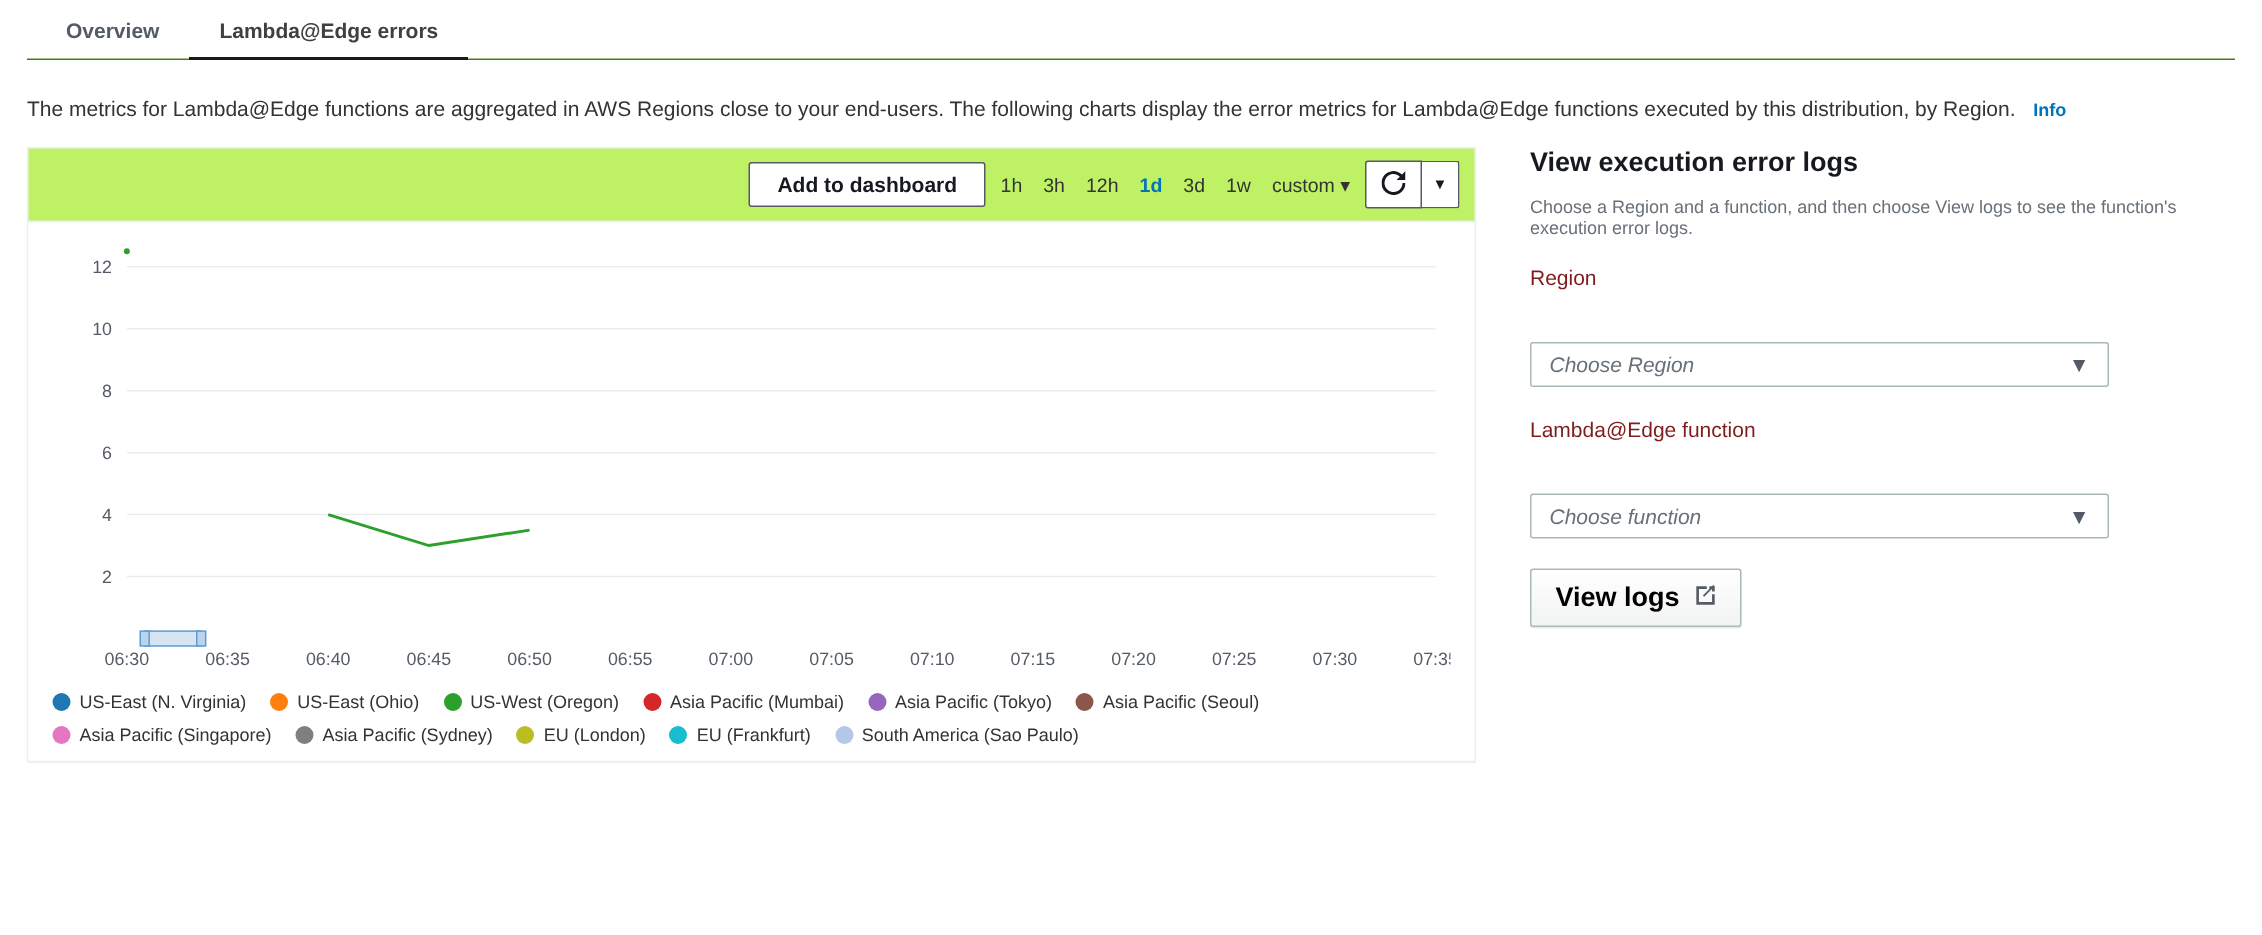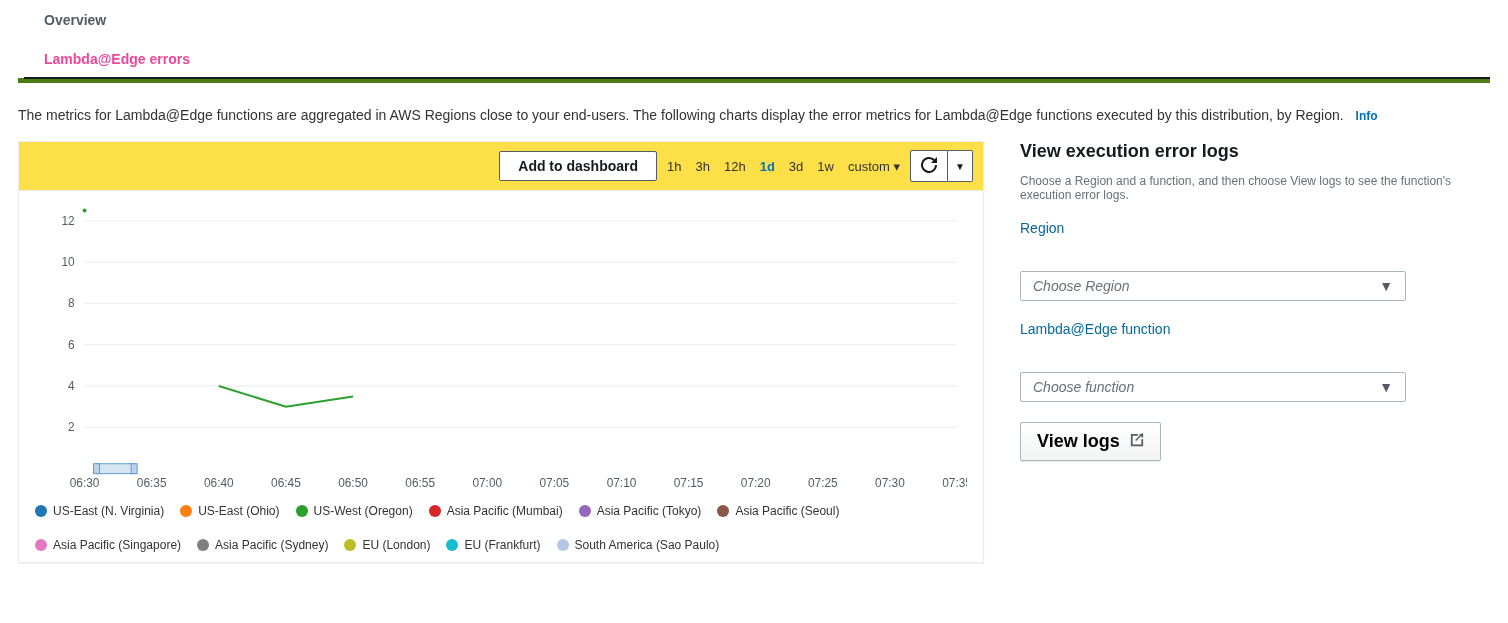--- a/index.html
+++ b/index.html
@@ -10,34 +10,33 @@
     background: #ffffff;
   }
   .page {
     width: 1508px;
     box-sizing: border-box;
     padding: 0 18px 30px 18px;
   }
   
   .tabs {
     display: flex;
-    border-bottom: 5px solid #4d7c0f;
+    border-bottom: 1px solid #4d7c0f;
     padding-left: 6px;
-    flex-direction: column;
   }
   .tab {
     padding: 12px 20px 10px 20px;
     font-weight: 700;
     color: #545b64;
     cursor: pointer;
     border-bottom: 2px solid transparent;
     margin-bottom: -1px;
   }
   .tab.active {
-    color: #ec4899;
+    color: #404040;
     border-bottom: 2px solid #16191f;
   }
   .intro {
     margin: 24px 0 10px 0;
     color: #333;
     font-size: 14px;
   }
   .info-link {
     color: #0073bb;
     font-size: 12px;
@@ -62,21 +61,21 @@
     font-size: 18px;
     font-weight: 700;
     color: #16191f;
   }
   
   .chart-outer {
     border: 1px solid #eaeded;
     box-shadow: 0 1px 1px rgba(0,0,0,.05);
   }
   .chart-toolbar {
-    background: #fde047;
+    background: #bef264;
     border-bottom: 1px solid #eaeded;
     padding: 8px 10px;
     display: flex;
     align-items: center;
     justify-content: flex-end;
     gap: 10px;
   }
   .btn {
     display: inline-flex;
     align-items: center;
@@ -143,21 +142,21 @@
   }
   .chart-grid line { stroke: #eaeded; stroke-width: 1; }
   .chart-axis text { fill: #545b64; font-size: 12px; }
   .plot-line { stroke: #2ca02c; stroke-width: 2; fill: none; }
   .plot-point { fill: #2ca02c; }
   .brush { fill: #bcd4ea; fill-opacity: .6; stroke: #5b9bd5; stroke-width:1;}
   .brush-handle { fill: #bcd4ea; stroke: #5b9bd5; stroke-width:1;}
   .legend {
     display: flex;
     flex-wrap: wrap;
-    gap: 20px 16px;
+    gap: 8px 16px;
     margin-top: 6px;
     font-size: 12px;
   }
   .legend-item {
     display: flex;
     align-items: center;
     gap: 6px;
     color: #333;
   }
   .swatch {
@@ -168,21 +167,21 @@
   }
   
   .right h2 { margin-top: 0; }
   .right .desc {
     color: #687078;
     font-size: 12px;
     margin: 6px 0 18px 0;
   }
   .field-label {
     font-size: 14px;
-    color: #0369a1;
+    color: #7f1d1d;
     margin-bottom: 6px;
   }
   .select {
     width: 360px;
     border: 1px solid #aab7b8;
     border-radius: 2px;
     padding: 6px 12px;
     display: flex;
     justify-content: space-between;
     align-items: center;

